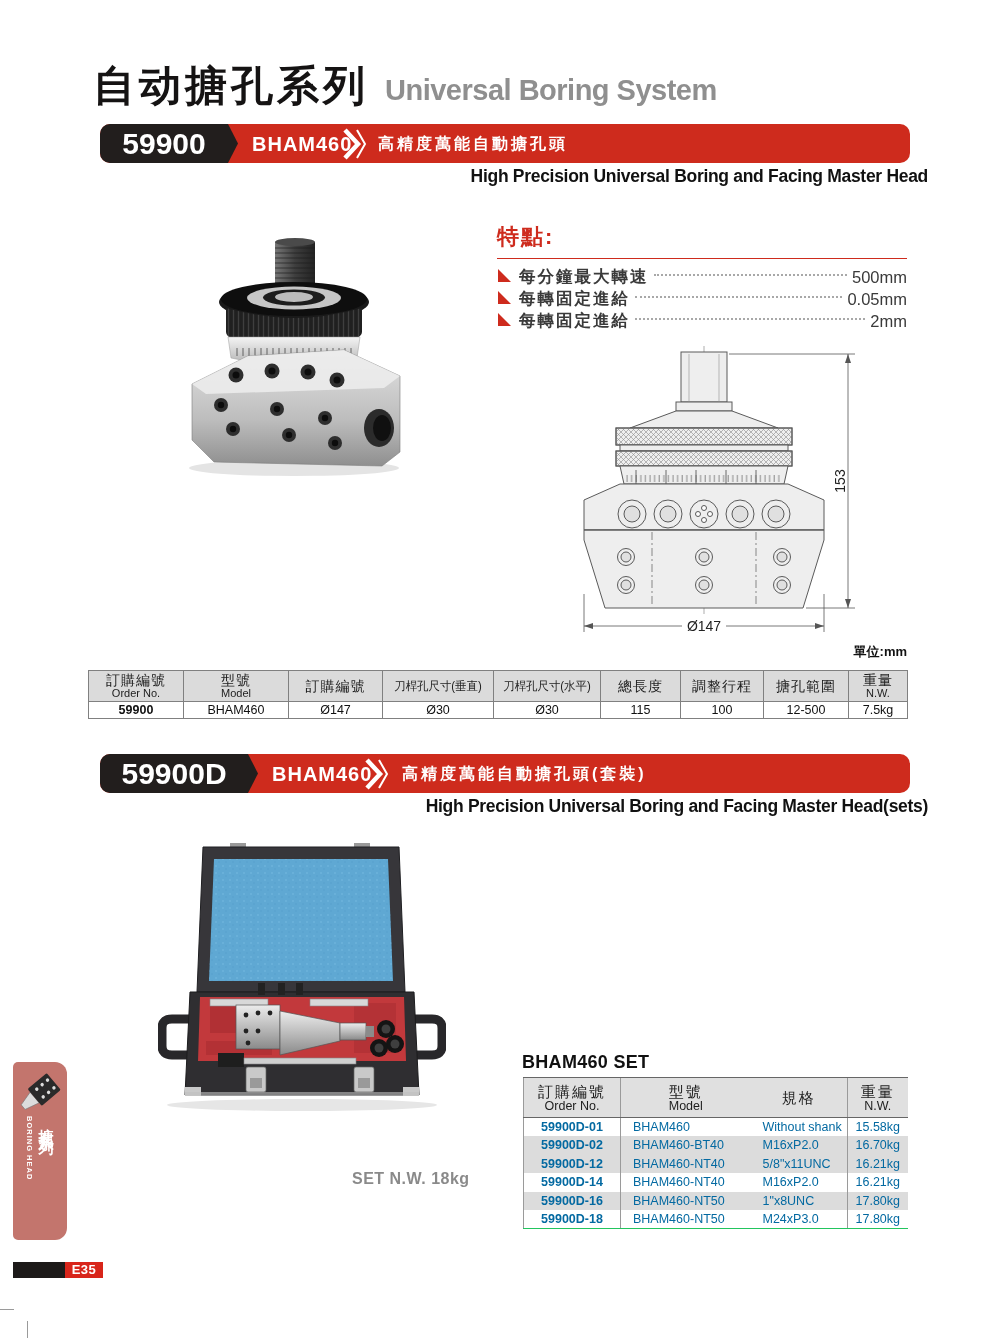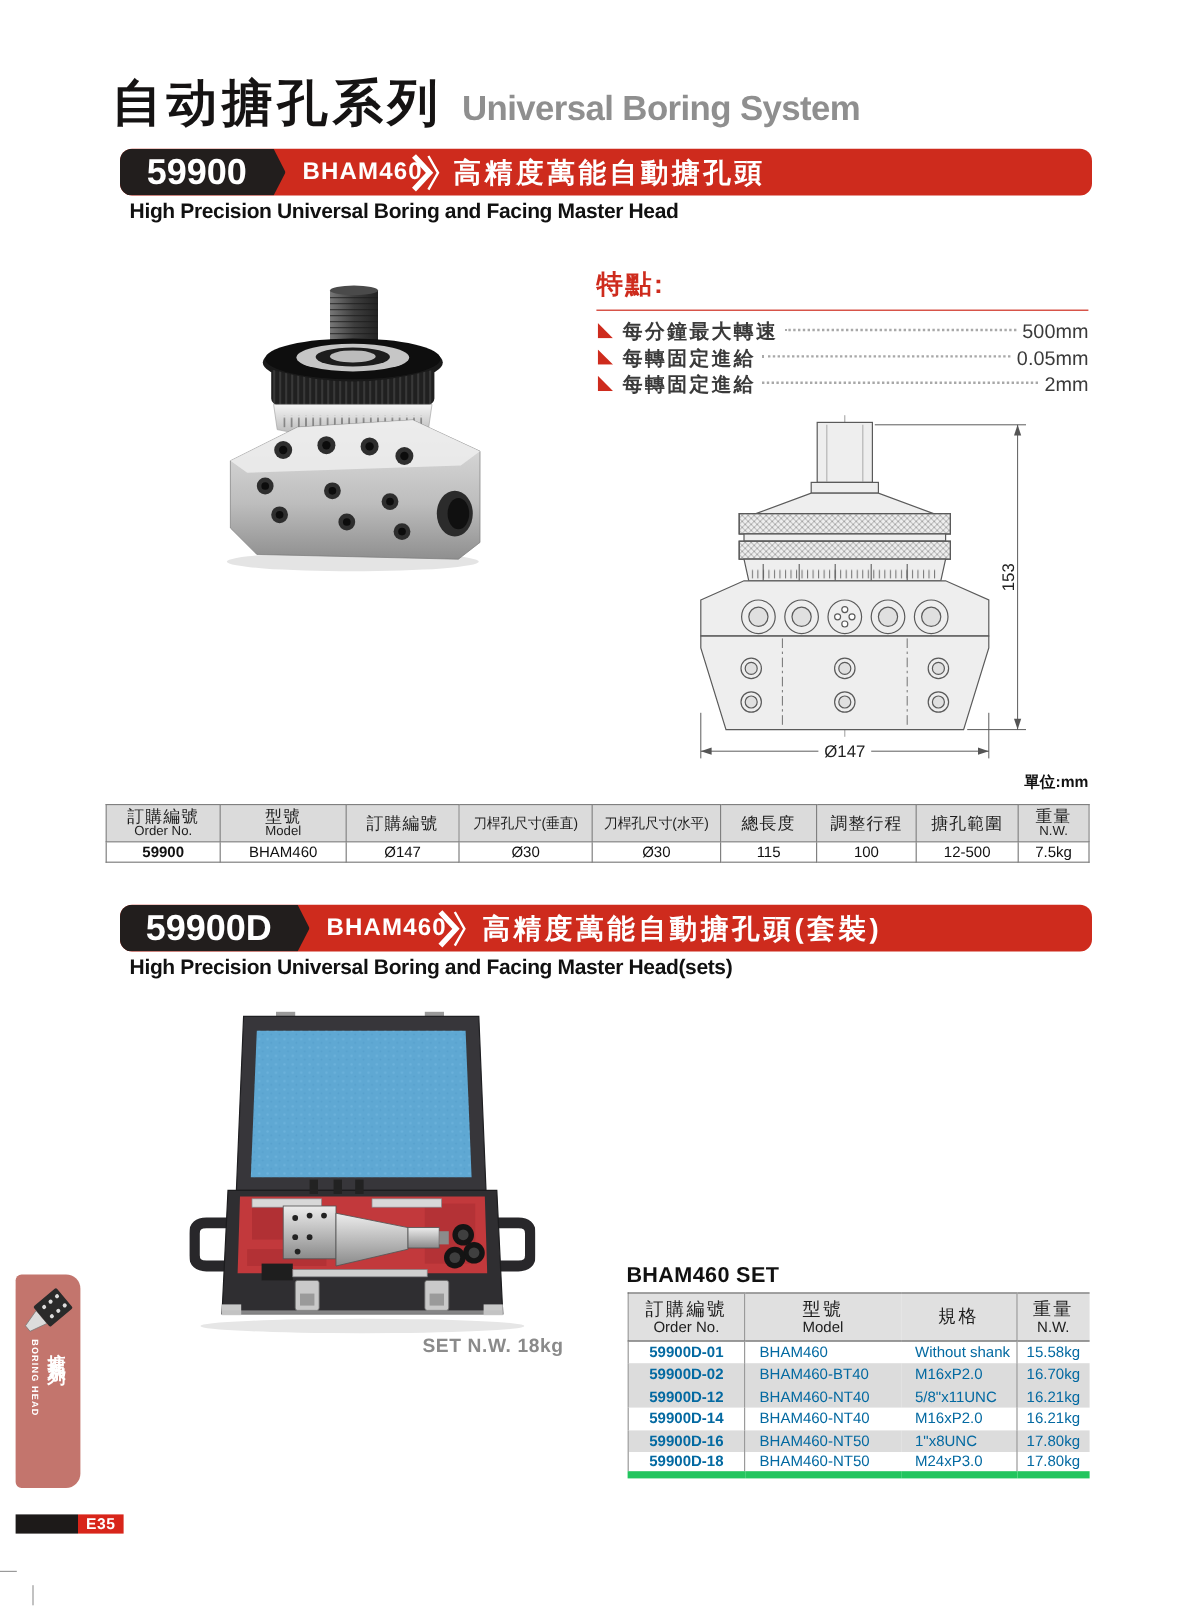--- a/index.html
+++ b/index.html
@@ -18,44 +18,44 @@
     clip-path:polygon(0 0, calc(100% - 10px) 0, 100% 50%, calc(100% - 10px) 100%, 0 100%); }
   .b1 .banner-black { width:138px; }
   .b2 .banner-black { width:158px; }
   .banner-num { color:#fff; font-size:30px; font-weight:700; padding-right:10px; letter-spacing:0; }
   .banner-model { position:absolute; top:50%; transform:translateY(-50%); color:#fff; font-size:20px; font-weight:700; letter-spacing:1px; }
   .b1 .banner-model { left:152px; }
   .b2 .banner-model { left:172px; }
   .banner-chev { position:absolute; top:3px; }
   .b1 .banner-chev { left:242px; }
   .b2 .banner-chev { left:264px; }
-  .banner-zh { position:absolute; top:50%; transform:translateY(-50%); color:#fff; font-size:23px; font-weight:700; letter-spacing:3px; white-space:nowrap; }
+  .banner-zh { position:absolute; top:50%; transform:translateY(-50%); color:#fff; font-size:16px; font-weight:700; letter-spacing:3px; white-space:nowrap; }
   .b1 .banner-zh { left:278px; }
   .b2 .banner-zh { left:302px; }
 
-  .subtitle { position:absolute; left:108px; width:810px; text-align:left; font-size:17.5px; font-weight:700; color:#111; letter-spacing:-0.3px; }
+  .subtitle { position:absolute; left:118px; width:810px; text-align:right; font-size:17.5px; font-weight:700; color:#111; letter-spacing:-0.3px; }
   .sub1 { top:166px; }
   .sub2 { top:796px; }
 
   
   .features { position:absolute; left:497px; top:222px; width:410px; }
   .feat-head { color:#ce2b1d; font-size:22px; font-weight:700; letter-spacing:2px;
     border-bottom:1.5px solid #ce2b1d; padding-bottom:6px; }
   .feat-list { margin-top:7px; }
   .feat-row { display:flex; align-items:center; height:22px; font-size:16.5px; color:#3a3a3a; }
   .tri { width:13px; height:13px; background:#ce2b1d; clip-path:polygon(0 0,0 100%,100% 100%); margin:0 8px 3px 1px; flex:none; }
   .feat-label { font-weight:700; letter-spacing:2px; white-space:nowrap; }
   .leader { flex:1; border-bottom:2px dotted #a8a8a8; margin:0 5px 5px 5px; }
   .feat-val { white-space:nowrap; }
 
   
   .photo1 { position:absolute; left:186px; top:236px; }
   .drawing { position:absolute; left:556px; top:342px; }
   .photo2 { position:absolute; left:158px; top:843px; }
-  .set-caption { position:absolute; left:352px; top:1114px; font-size:16px; font-weight:700; color:#8a8a8a; letter-spacing:0.5px; }
+  .set-caption { position:absolute; left:352px; top:1170px; font-size:16px; font-weight:700; color:#8a8a8a; letter-spacing:0.5px; }
 
   .unit-label { position:absolute; left:707px; top:643px; width:200px; text-align:right; font-size:13px; font-weight:700; color:#111; }
 
   
   .spec-table { position:absolute; left:88px; top:670px; border-collapse:collapse; table-layout:fixed; }
   .spec-table th, .spec-table td { border:1px solid #808080; text-align:center; padding:0; overflow:hidden; }
   .spec-table thead th { background:#dbdbdb; height:31px; font-weight:400; vertical-align:middle; }
   .h-zh { display:block; font-size:14px; line-height:15px; color:#1d1d1d; letter-spacing:1px; white-space:nowrap; }
   .h-en { display:block; font-size:11px; line-height:11px; color:#1d1d1d; letter-spacing:0; }
   .h-en:empty { display:none; }
@@ -66,21 +66,21 @@
   
   .set-heading { position:absolute; left:522px; top:1052px; font-size:18px; font-weight:700; color:#111; letter-spacing:0.3px; }
   .set-table { position:absolute; left:523px; top:1077px; width:384px; border-collapse:collapse; table-layout:fixed; }
   .set-table th, .set-table td { padding:0; vertical-align:middle; }
   .set-table thead th { background:#e0e0e0; height:40px; font-weight:400;
     border-top:1.5px solid #666; border-bottom:1.5px solid #666; }
   .set-table thead .h-zh { font-size:15px; line-height:17px; letter-spacing:2px; }
   .set-table thead .h-en { font-size:12.5px; line-height:13px; }
   .set-table tbody td { height:18.5px; font-size:12.5px; color:#0369a1; text-align:center; }
   .set-table tbody tr.alt { background:#dcdcdc; }
-  .set-table tbody tr:last-child td { border-bottom:6px solid #22c55e; }
+  .set-table tbody tr:last-child td { border-bottom:1px solid #22c55e; }
   .set-table th:nth-child(1), .set-table td:nth-child(1) { border-left:1px solid #9a9a9a; }
   .set-table th:nth-child(2), .set-table td:nth-child(2) { border-left:1px solid #9a9a9a; }
   .set-table th:nth-child(4), .set-table td:nth-child(4) { border-left:1px solid #9a9a9a; }
   .set-table td.c-order { font-weight:700; }
   .set-table td.c-model, .set-table td.c-spec { text-align:left; padding-left:12px; }
 
   
   .side-tab { position:absolute; left:13px; top:1062px; width:54px; height:178px;
     background:#c3756d; border-radius:5px 12px 12px 5px; }
   .tab-icon { position:absolute; top:8px; left:4px; }

